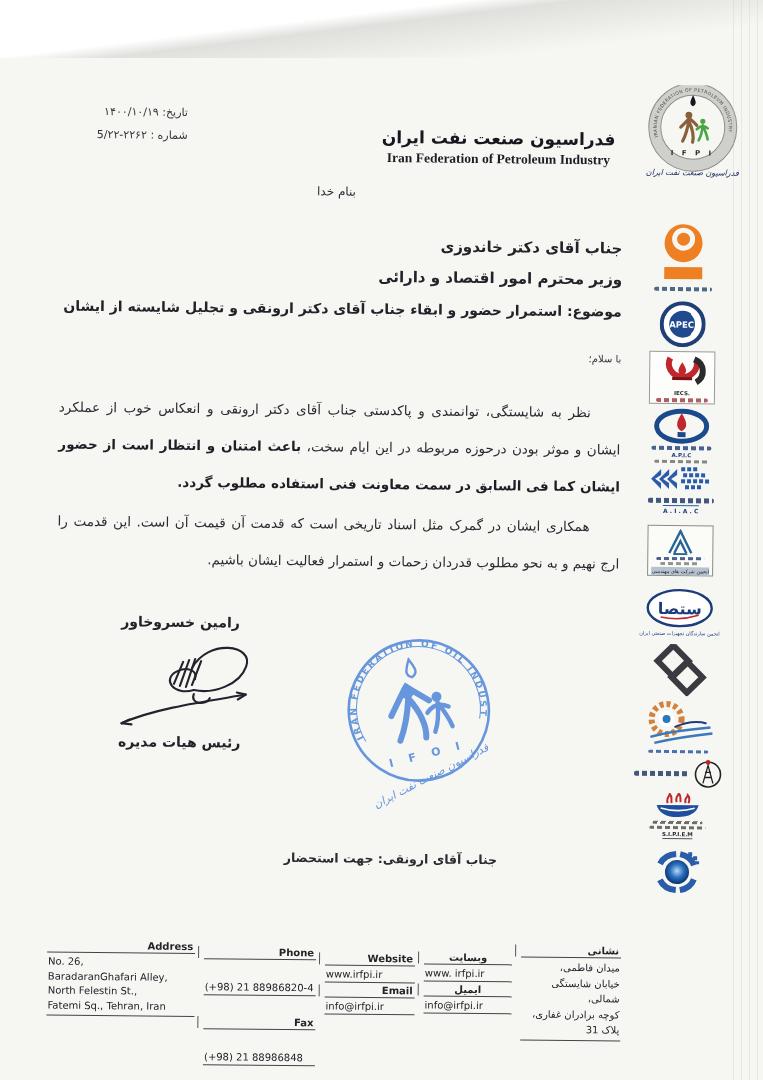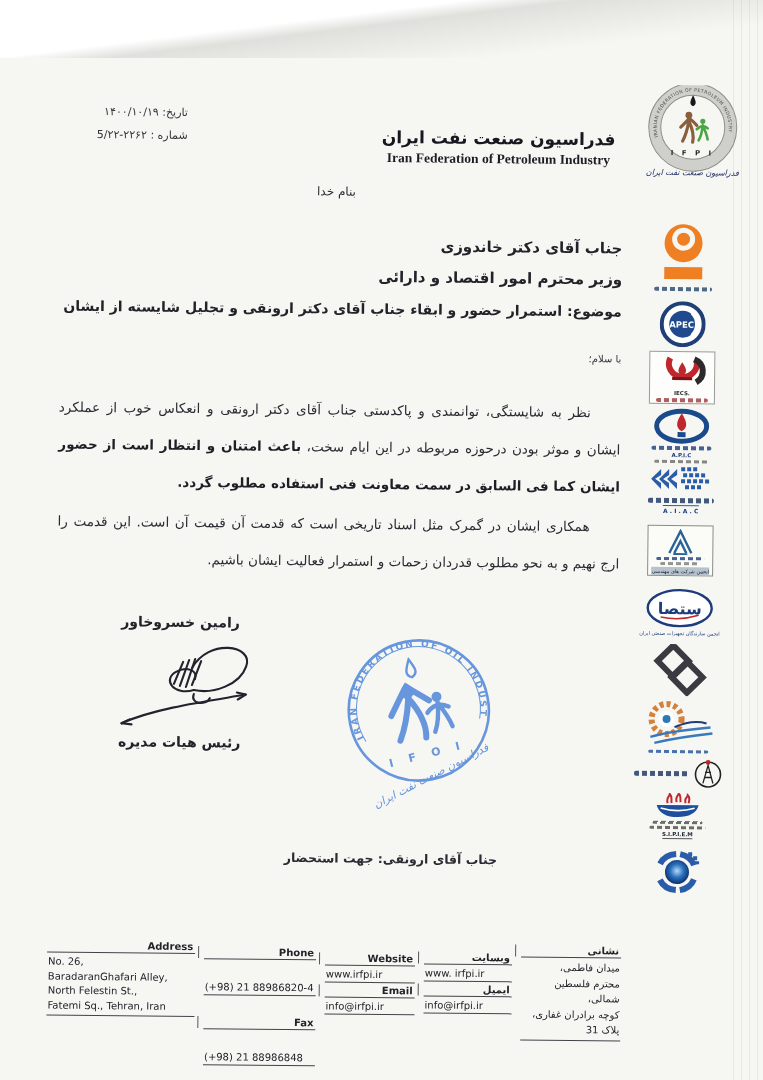--- a/index.html
+++ b/index.html
@@ -63,21 +63,21 @@
   .iecs-box { border:1px solid #9a9a96; background:#fdfdfb; width:66px; padding:2px 2px 1px; text-align:center; }
   .eng-box  { border:1.5px solid #8a8a86; background:#fbfbf8; width:66px; padding:3px 3px 0; display:flex; flex-direction:column; align-items:center; }
   .eng-strip { width:100%; background:#b7c2cd; color:#123; font-size:5px; text-align:center; padding:1px 0; margin-top:2px; direction:rtl; white-space:nowrap; overflow:hidden; }
   .abbr-navy { color:#1d3c7c; font-weight:bold; }
 
   
   .footer { position:absolute; left:52px; top:941px; width:662px; display:flex; gap:9px;
             font-size:10px; color:#222329; }
   .fcell { display:flex; flex-direction:column; }
   .f-label { font-weight:bold; text-align:right; border-bottom:1px solid #43444a; padding:2px 2px 1px; position:relative; }
-  .f-label.fa { direction:rtl; text-align:right; }
+  .f-label.fa { direction:rtl; text-align:center; }
   .f-label.fa-r { direction:rtl; text-align:right; }
   .f-val { padding:3px 1px 2px; border-bottom:1px solid #43444a; white-space:nowrap; }
   .f-addr { padding:2px 1px; line-height:14.5px; border-bottom:1px solid #43444a; }
   .f-addr.fa { direction:rtl; text-align:right; line-height:15.5px; }
   .tick::before { content:""; position:absolute; left:-6px; bottom:0; height:12px; width:1px; background:#55565c; }
   .w148{width:148px;} .w112{width:112px;gap:19px;} .w90{width:90px;} .w88{width:88px;} .w94{width:94px;} .w100{width:100px;}
 </style>
 </head>
 <body>
 
@@ -357,21 +357,21 @@
         <div class="f-val">www. irfpi.ir</div>
         <div class="f-label fa tick">ایمیل</div>
         <div class="f-val">info@irfpi.ir</div>
       </div>
 
 
       <div class="fcell w100">
         <div class="f-label fa-r tick">نشانی</div>
         <div class="f-addr fa">
           <div>میدان فاطمی،</div>
-          <div>محترم فلسطین شمالی،</div>
+          <div>خیابان شایستگی شمالی،</div>
           <div>کوچه برادران غفاری،</div>
           <div>پلاک 31</div>
         </div>
       </div>
 
     </div>
 
   </div>
 
   <div class="artifact-top"></div>

